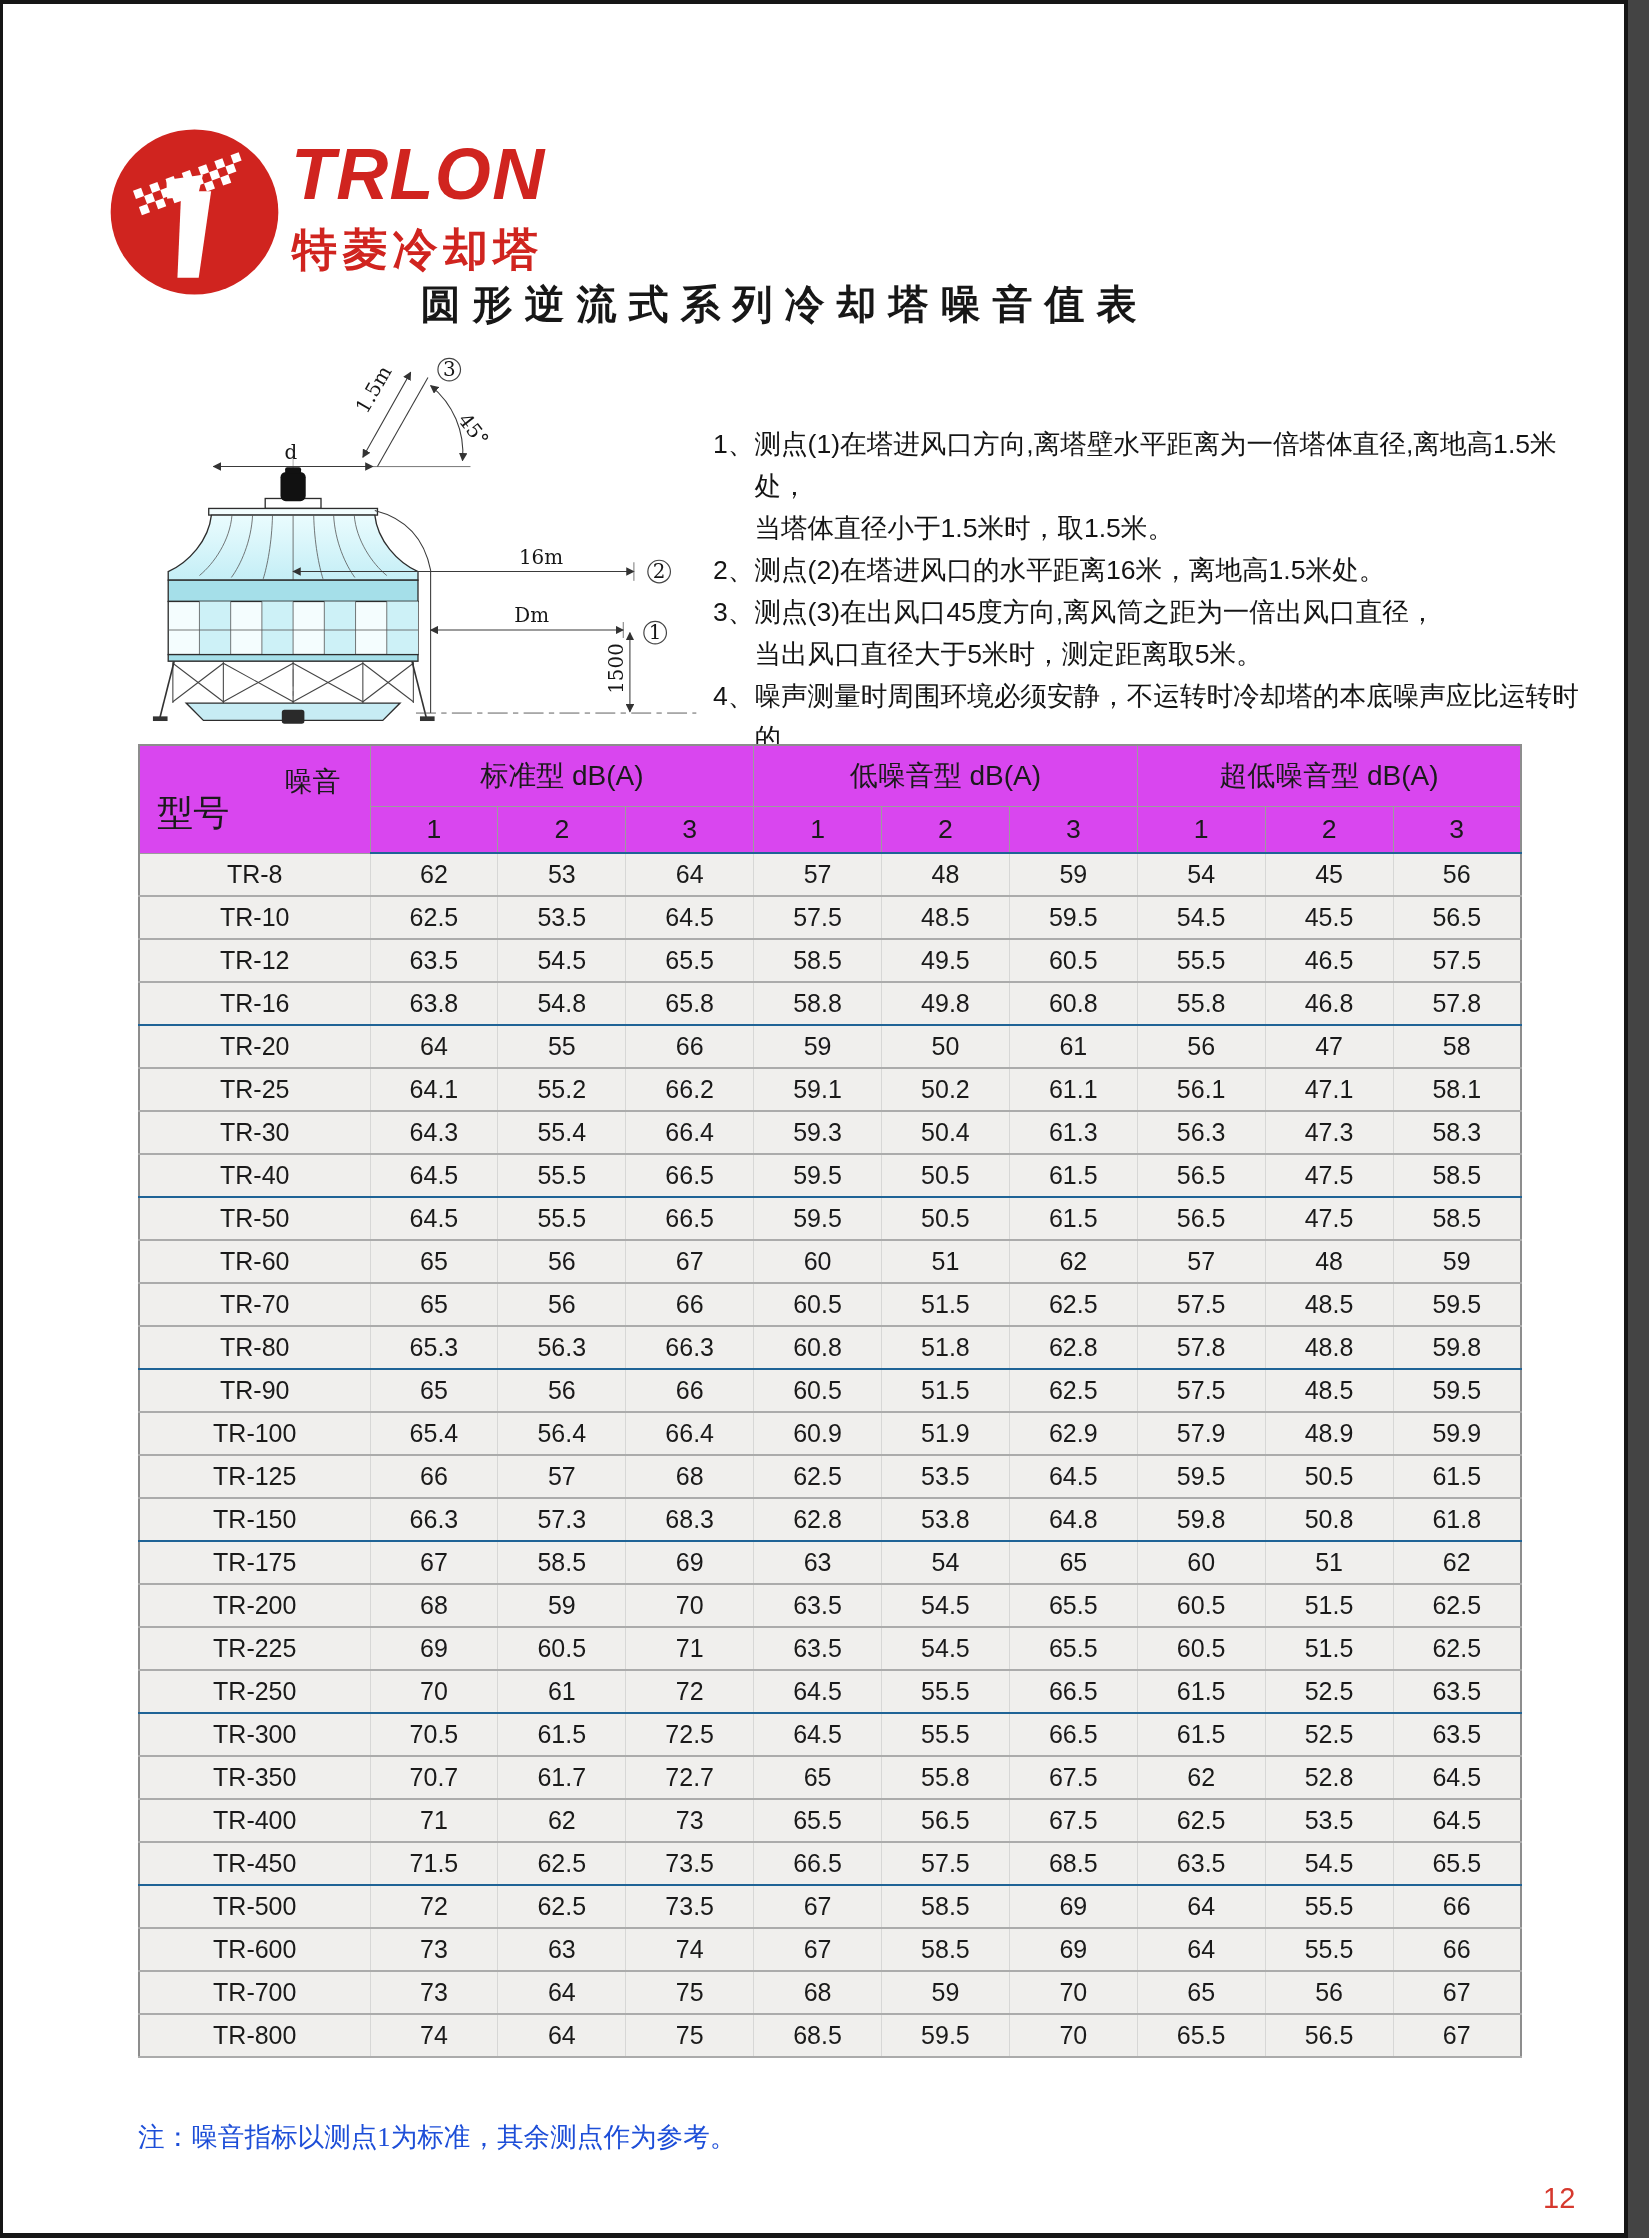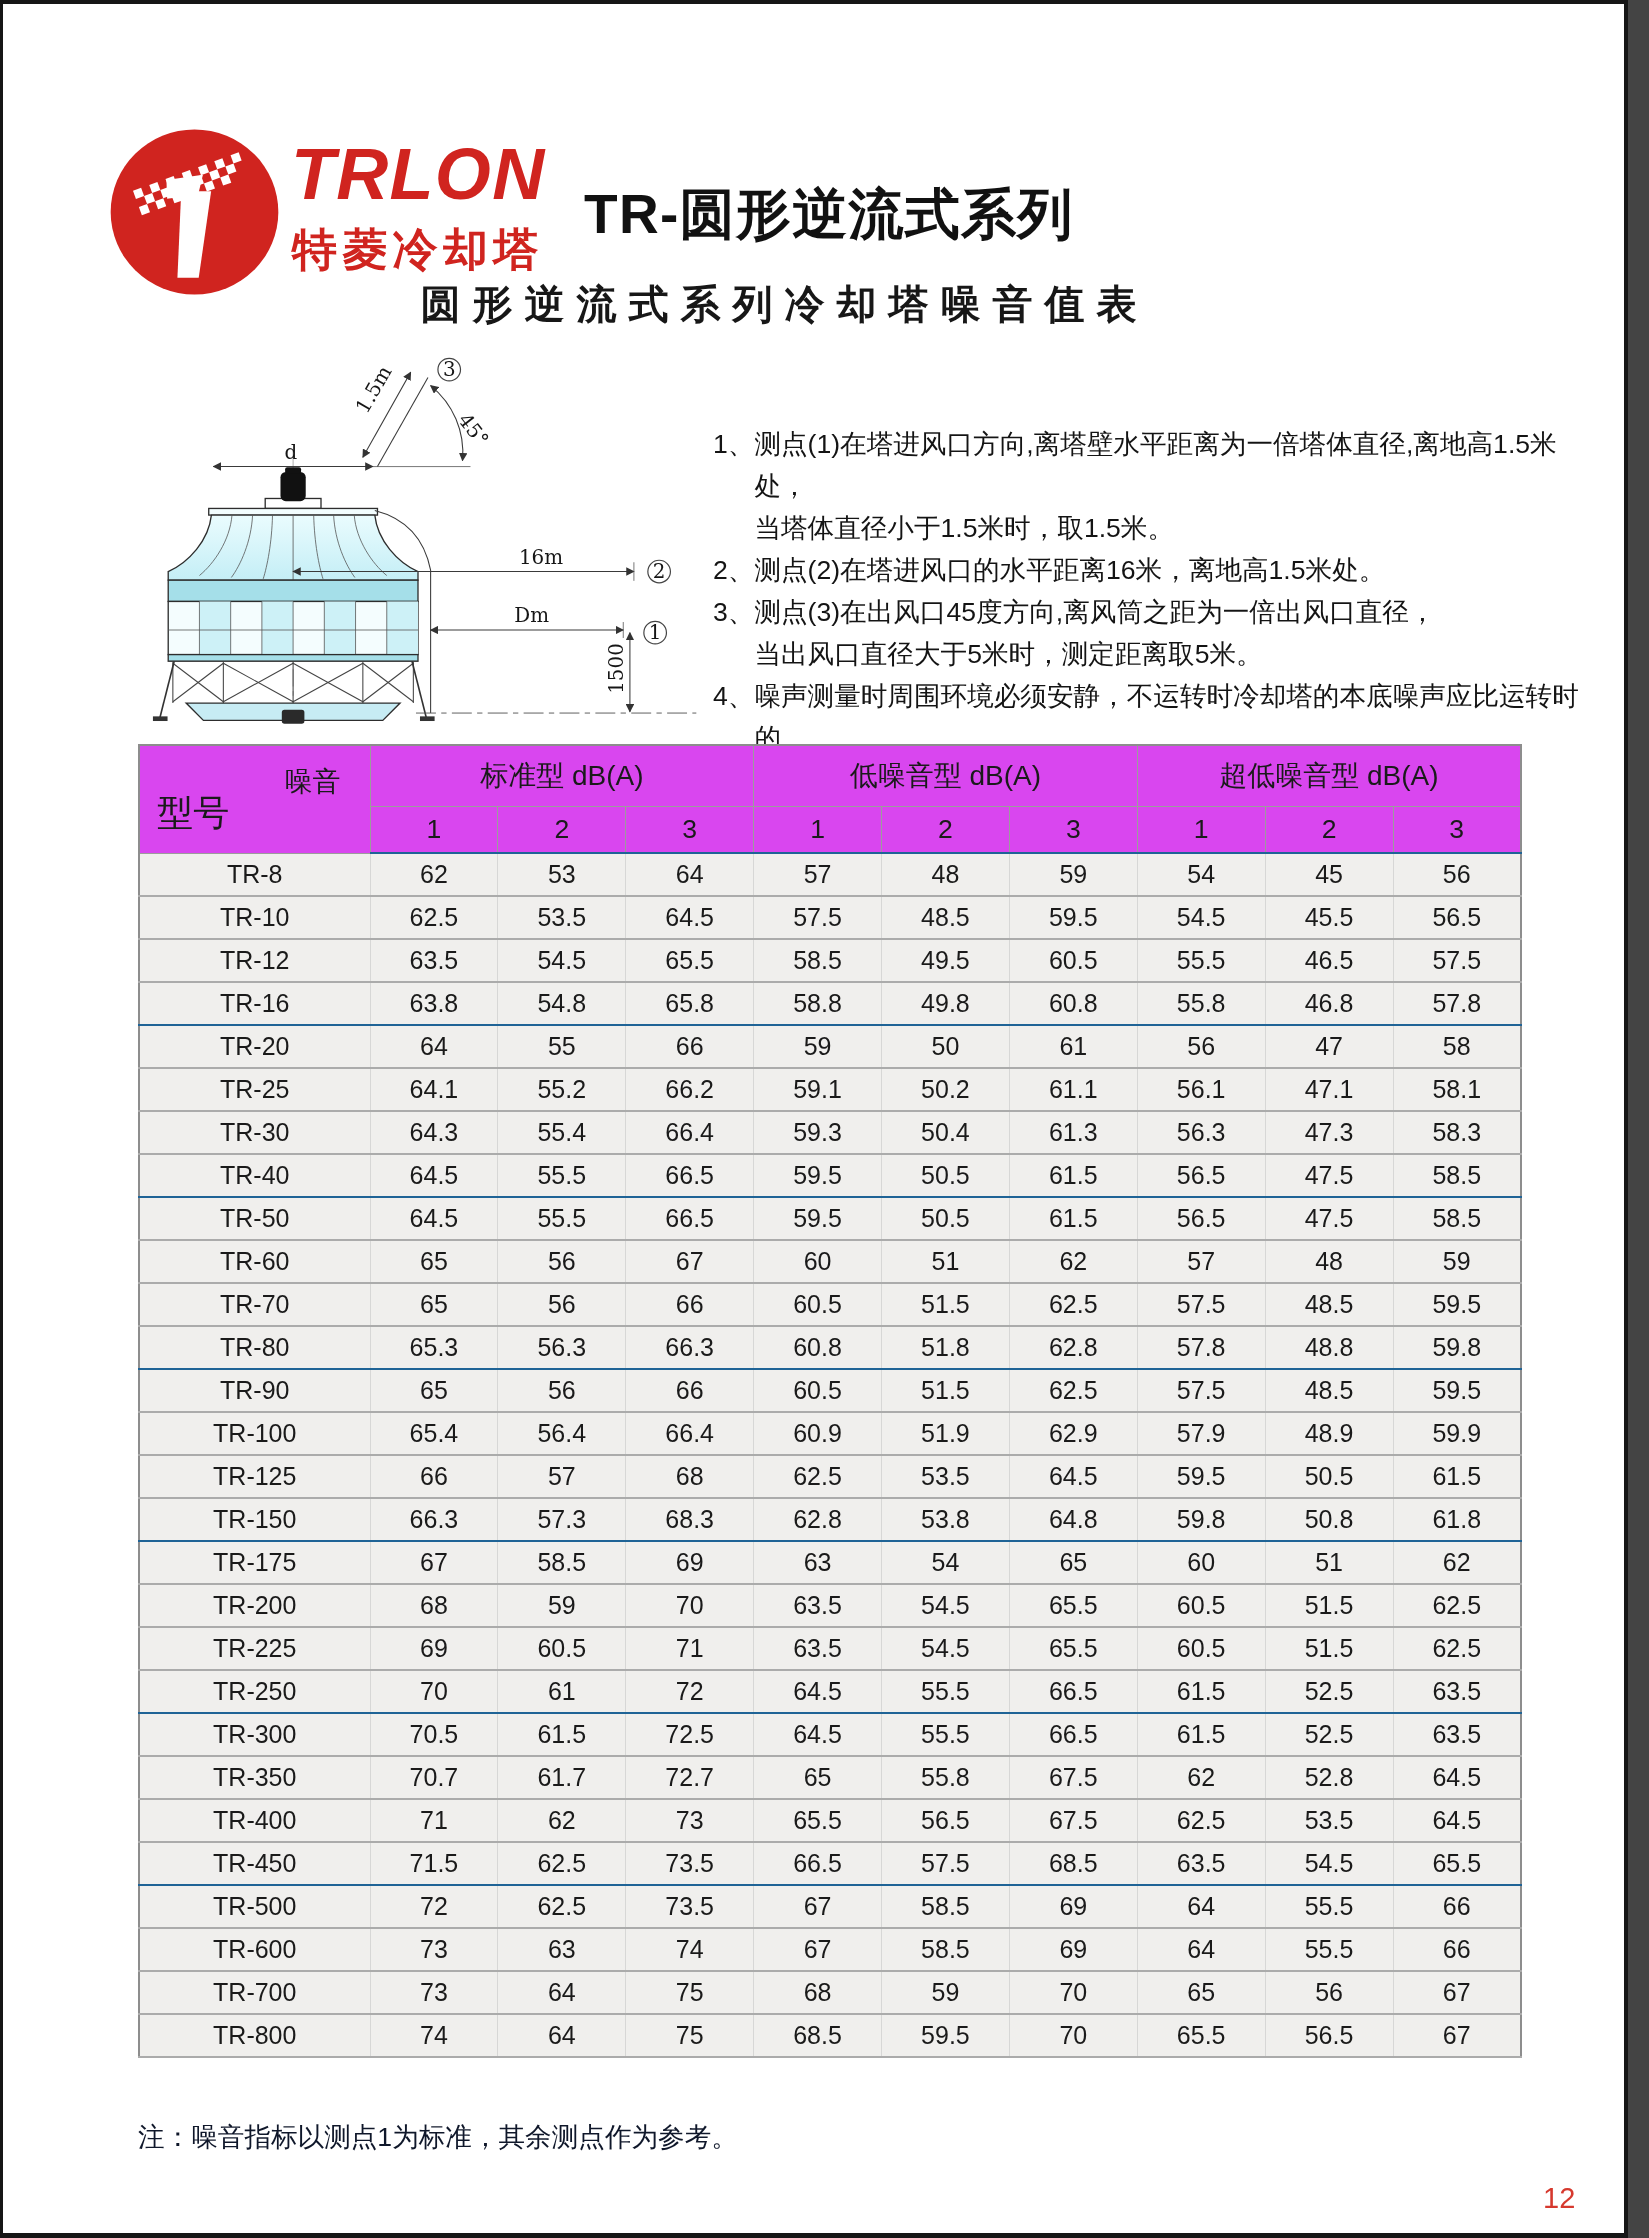--- a/index.html
+++ b/index.html
@@ -47,21 +47,21 @@
   .noise-table tbody th,.noise-table tbody td{background:#f0efed;height:41px;font-size:25px;
         border-left:1.3px solid #d7d7d6;border-right:1.3px solid #d7d7d6;border-bottom:2px solid #ababab;}
   .noise-table tbody tr.group-end th,.noise-table tbody tr.group-end td{border-bottom:2.7px solid #1f6396;}
   .corner{position:relative;width:231px;background:
         linear-gradient(to bottom right,rgba(0,0,0,0) calc(50% - 1.3px),#9a9a9a calc(50% - 1.3px),
         #9a9a9a calc(50% + 1.3px),rgba(0,0,0,0) calc(50% + 1.3px)) #fff;}
   .corner .c-top{position:absolute;top:17.3px;right:29px;font-size:28px;}
   .corner .c-bottom{position:absolute;bottom:14.6px;left:17.3px;font-size:36px;}
 
   
-  .foot-note{position:absolute;left:138px;top:2119px;font-size:26.6px;color:#0f172a;}
+  .foot-note{position:absolute;left:138px;top:2119px;font-size:26.6px;color:#1d4ed8;font-family:Liberation Serif, serif;}
   .page-number{position:absolute;left:1543px;top:2182px;font-size:29px;color:#d6392e;}
 </style>
 </head>
 <body>
 
 <div class="page">
   <div class="page-frame"></div>
 
   <svg class="brand-logo" width="173" height="168" viewBox="0 0 260 252">
     <ellipse cx="130" cy="126" rx="126" ry="124" fill="#d0241f"></ellipse>
@@ -88,21 +88,20 @@
           <rect x="170" y="88" width="13" height="13"></rect>
       </g>
     </g>
     <g transform="skewX(-6)">
       <polygon points="120,95 165,95 160,225 128,225" fill="#ffffff"></polygon>
       <polygon points="96,78 150,70 146,100 100,106" fill="#ffffff"></polygon>
     </g>
   </svg>
   <div class="brand-wordmark">TRLON</div>
   <div class="brand-caption">特菱冷却塔</div>
-  <div class="series-title">TR-圆形逆流式系列</div>
 
   <div class="zh-title">圆形逆流式系列冷却塔噪音值表</div>
 
   <svg class="diagram" width="572" height="376" viewBox="0 0 860 566">
     <defs>
       <marker id="ar" viewBox="0 0 10 10" refX="9" refY="5" markerWidth="8" markerHeight="8" orient="auto-start-reverse">
         <path d="M0,0 L10,5 L0,10 z" fill="#333"></path>
       </marker>
       <linearGradient id="shellGrad" x1="0" y1="0" x2="0" y2="1">
         <stop offset="0" stop-color="#eafcfe"></stop>

